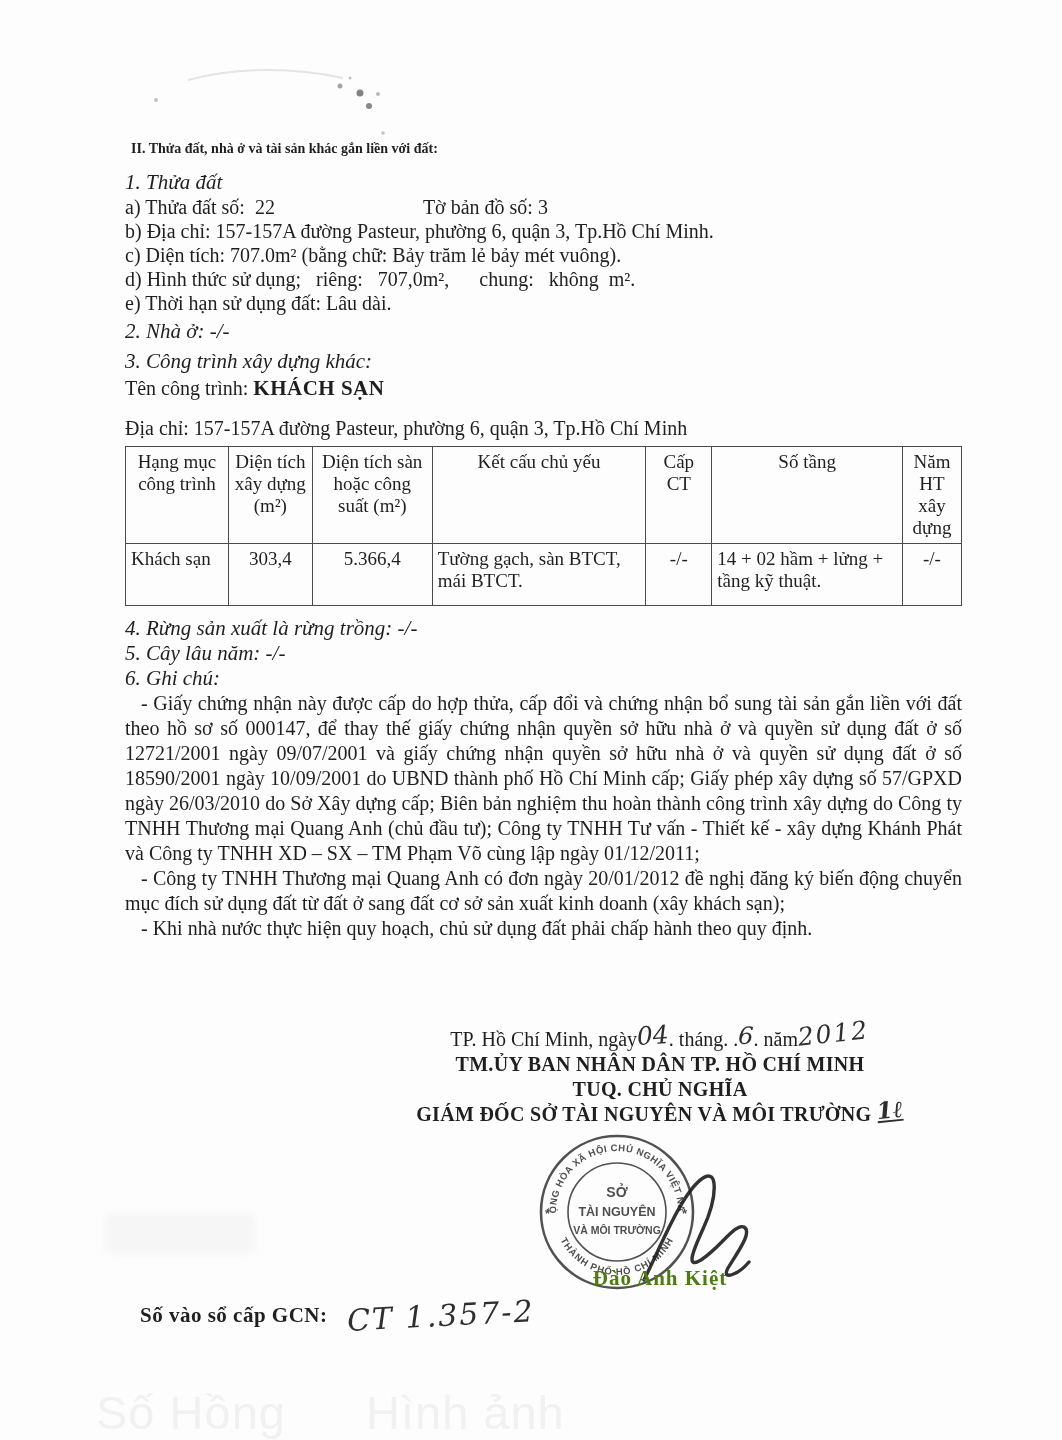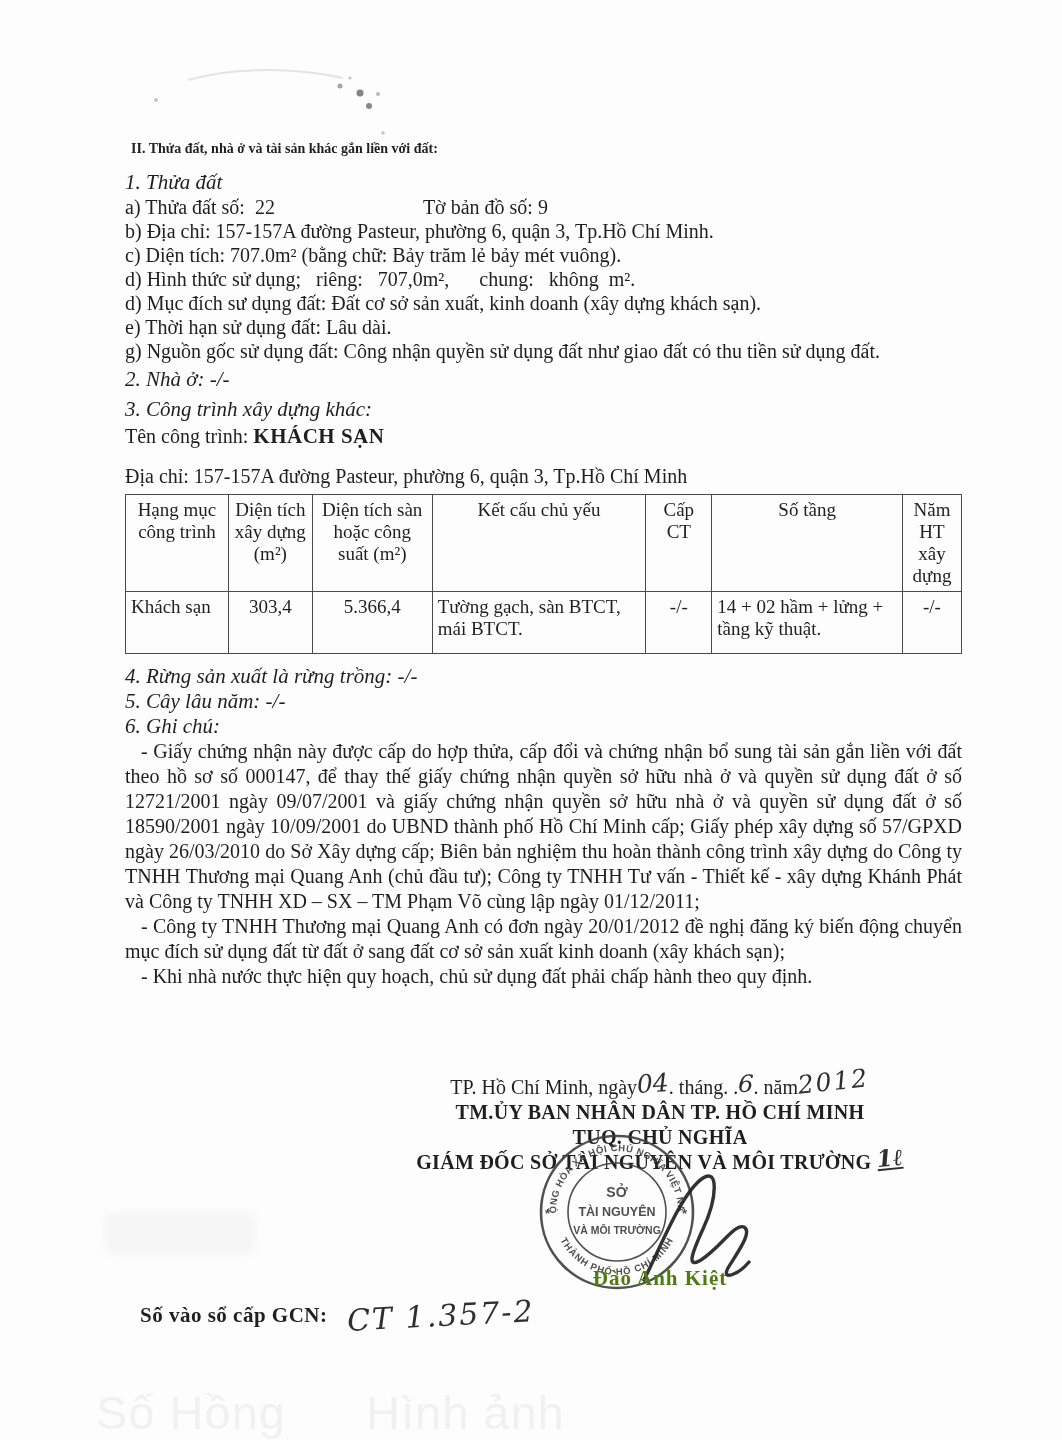--- a/index.html
+++ b/index.html
@@ -113,28 +113,26 @@
   <div class="blob"></div>
 
   <div class="content">
 
     <div class="h-section">II. Thửa đất, nhà ở và tài sản khác gắn liền với đất:</div>
 
     <div class="sub-bi">1. Thửa đất</div>
 
     <div class="line row-split">
       <span class="prewrap">a) Thửa đất số:  22</span>
-      <span class="right">Tờ bản đồ số: 9</span>
+      <span class="right">Tờ bản đồ số: 3</span>
     </div>
     <div class="line">b) Địa chỉ: 157-157A đường Pasteur, phường 6, quận 3, Tp.Hồ Chí Minh.</div>
     <div class="line">c) Diện tích: 707.0m² (bằng chữ: Bảy trăm lẻ bảy mét vuông).</div>
     <div class="line prewrap">d) Hình thức sử dụng;   riêng:   707,0m²,      chung:   không  m².</div>
-    <div class="line">d) Mục đích sư dụng đất: Đất cơ sở sản xuất, kinh doanh (xây dựng khách sạn).</div>
     <div class="line">e) Thời hạn sử dụng đất: Lâu dài.</div>
-    <div class="line">g) Nguồn gốc sử dụng đất: Công nhận quyền sử dụng đất như giao đất có thu tiền sử dụng đất.</div>
 
     <div class="sub-bi" style="margin-top:4px;">2. Nhà ở: -/-</div>
     <div class="sub-bi" style="margin-top:5px;">3. Công trình xây dựng khác:</div>
 
     <div class="ten-line">
       <span>Tên công trình: </span><b>KHÁCH SẠN</b>
     </div>
     <div class="line" style="margin-top:3px;">Địa chỉ: 157-157A đường Pasteur, phường 6, quận 3, Tp.Hồ Chí Minh</div>
 
     <table class="ct">

